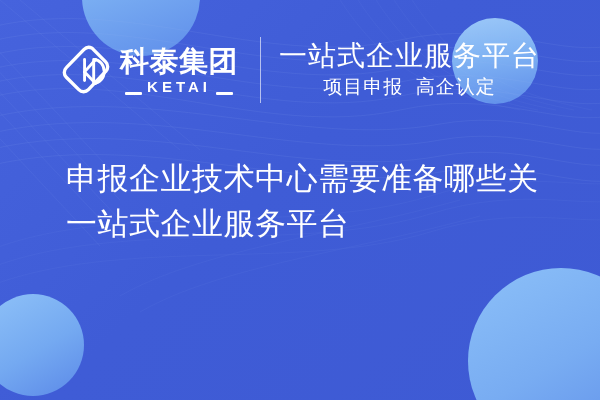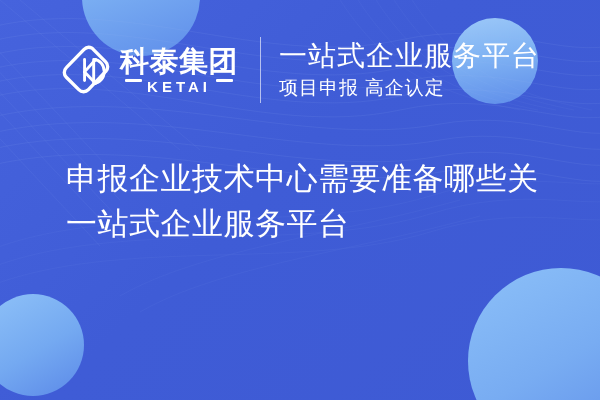--- a/index.html
+++ b/index.html
@@ -85,21 +85,21 @@
   .logo-cn {
     color: #ffffff;
     font-size: 29px;
     line-height: 30px;
     font-weight: bold;
     letter-spacing: 0.5px;
     white-space: nowrap;
   }
   .logo-en-row {
     display: flex;
-    align-items: flex-start;
+    align-items: flex-end;
     gap: 5px;
     margin-top: 3px;
     justify-content: center;
   }
   .logo-dash {
     display: block;
     width: 17px;
     height: 3px;
     background: #ffffff;
     border-radius: 1px;
@@ -134,21 +134,22 @@
     white-space: nowrap;
     font-family: "DejaVu Serif", "Liberation Serif", serif;
   }
   .tagline-sub {
     color: #ffffff;
     font-size: 19px;
     line-height: 26px;
     letter-spacing: 1px;
     white-space: nowrap;
     margin-top: 2px;
-    font-family: Liberation Serif, serif;
+    font-family: Liberation Mono, monospace;
+    text-align: center;
   }
 
   
   .title-wrap {
     position: absolute;
     left: 66px;
     top: 156px;
     width: 500px;
   }
   .title-line {

